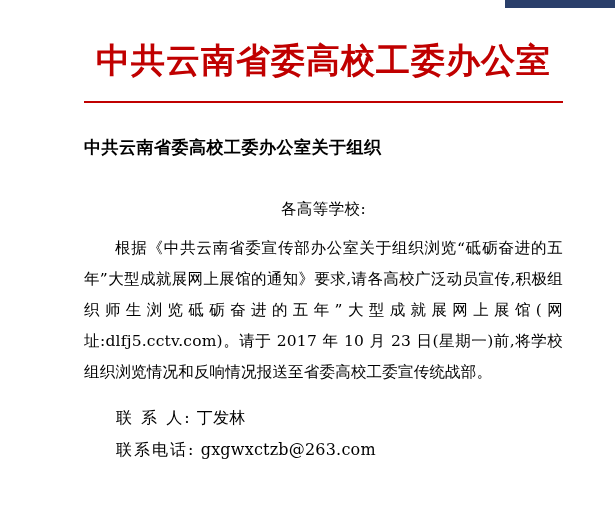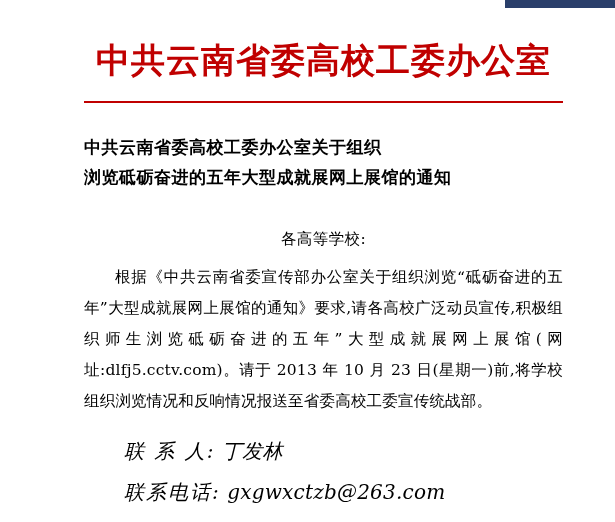--- a/index.html
+++ b/index.html
@@ -103,25 +103,24 @@
     text-align: justify;
     text-justify: inter-ideograph;
     text-indent: 2em;
     letter-spacing: 0.2px;
   }
 
   .contact-block {
     margin-top: 14px;
   }
   .contact-line {
-    font-size: 20px;
+    font-size: 16px;
     line-height: 2.05;
     text-indent: 2em;
     letter-spacing: 0.2px;
-    font-style: italic;
   }
   .contact-line .label {
     letter-spacing: 2px;
   }
 </style>
 </head>
 <body>
 
 <div class="page">
 
@@ -130,26 +129,25 @@
   <div class="top-strip-right"></div>
 
   <div class="doc-body">
 
     <div class="masthead">中共云南省委高校工委办公室</div>
 
     <div class="red-rule"></div>
 
     <div class="doc-title">
       <span class="line">中共云南省委高校工委办公室关于组织</span>
-      <span class="line">浏览砥砺奋进的五年大型成就展网上展馆的通知</span>
     </div>
 
     <div class="salutation">各高等学校:</div>
 
-    <div class="para">根据《中共云南省委宣传部办公室关于组织浏览“砥砺奋进的五年”大型成就展网上展馆的通知》要求,请各高校广泛动员宣传,积极组织师生浏览砥砺奋进的五年”大型成就展网上展馆(网址:dlfj5.cctv.com)。请于 2013 年 10 月 23 日(星期一)前,将学校组织浏览情况和反响情况报送至省委高校工委宣传统战部。</div>
+    <div class="para">根据《中共云南省委宣传部办公室关于组织浏览“砥砺奋进的五年”大型成就展网上展馆的通知》要求,请各高校广泛动员宣传,积极组织师生浏览砥砺奋进的五年”大型成就展网上展馆(网址:dlfj5.cctv.com)。请于 2017 年 10 月 23 日(星期一)前,将学校组织浏览情况和反响情况报送至省委高校工委宣传统战部。</div>
 
     <div class="contact-block">
       <div class="contact-line">
         <span class="label">联 系 人:</span>
         <span>丁发林</span>
       </div>
       <div class="contact-line">
         <span class="label">联系电话:</span>
         <span>gxgwxctzb@263.com</span>
       </div>

